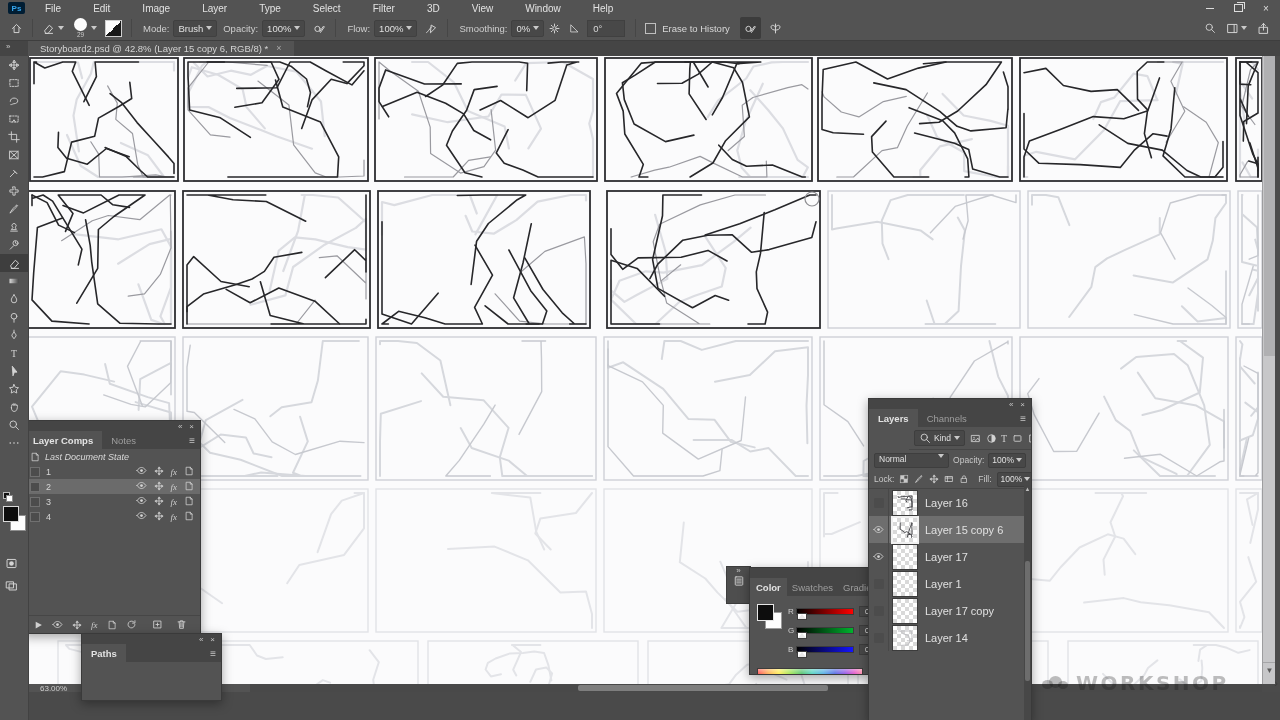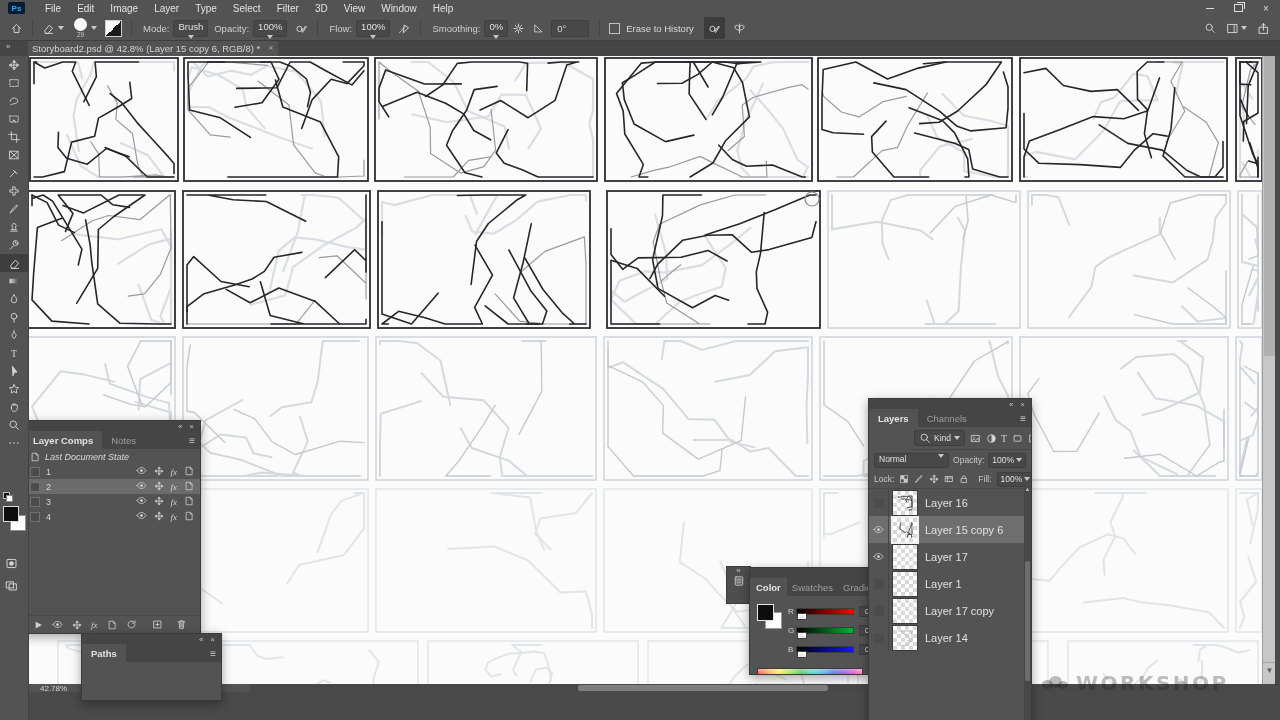--- a/index.html
+++ b/index.html
@@ -6,48 +6,48 @@
   body{width:1280px;height:720px;position:relative;overflow:hidden;
        font-family:"Liberation Sans","DejaVu Sans",sans-serif;color:#d6d6d6;
        -webkit-font-smoothing:antialiased;}
   .abs{position:absolute;}
   .svgic{display:inline-block;vertical-align:middle;}
   .svgic svg{display:block;}
   
   #menubar{left:0;top:0;width:1280px;height:16px;background:#535353;display:flex;align-items:center;z-index:20;}
   #ps-logo{width:17px;height:12px;margin-left:8px;background:#001d33;color:#35a7f0;font-size:8px;font-weight:bold;
            display:flex;align-items:center;justify-content:center;border-radius:2px;}
-  #menu-items{display:flex;margin-left:12px;gap:0;}
+  #menu-items{display:flex;margin-left:12px;gap:16px;}
   #menu-items span{font-size:10px;color:#e2e2e2;padding:0 8px;cursor:default;}
   #win-controls{margin-left:auto;display:flex;align-items:center;height:16px;}
   #win-controls .wc{width:28px;height:16px;display:flex;align-items:center;justify-content:center;color:#ddd;font-size:10px;}
   .wc .bar{width:8px;height:1px;background:#ddd;}
   .wc .restore{width:7px;height:6px;border:1px solid #ddd;position:relative;}
   .wc .restore:before{content:"";position:absolute;left:2px;top:-3px;width:7px;height:6px;border:1px solid #ddd;border-bottom:none;border-left:none;}
   
   #optionsbar{left:0;top:16px;width:1280px;height:24px;background:#535353;border-bottom:1px solid #3e3e3e;
               display:flex;align-items:center;z-index:20;font-size:9.5px;color:#d8d8d8;}
   .osep{width:1px;height:18px;background:#464646;margin:0 5px;}
   .obtn{display:flex;align-items:center;padding:0 4px;height:22px;}
   .odrop{display:flex;align-items:center;gap:3px;background:#484848;border:1px solid #404040;border-radius:2px;
-         height:15px;padding:0 4px;margin-left:4px;font-size:9.5px;color:#e0e0e0;flex-direction:column;}
+         height:15px;padding:0 4px;margin-left:4px;font-size:9.5px;color:#e0e0e0;}
   .caret{width:0;height:0;border-left:3px solid transparent;border-right:3px solid transparent;border-top:4px solid #c9c9c9;}
   .olabel{color:#cfcfcf;margin-left:6px;}
   #brush-preview{display:flex;flex-direction:column;align-items:center;margin-left:6px;line-height:1;}
   #brush-preview .circ{width:13px;height:13px;border-radius:50%;background:#fdfdfd;}
   #brush-preview .num{font-size:6.5px;color:#c9c9c9;margin-top:1px;}
   #preset-toggle{width:15px;height:15px;border:1px solid #cfcfcf;margin-left:8px;background:linear-gradient(135deg,#fdfdfd 50%,#191919 50%);}
   .checkbox{width:9px;height:9px;border:1px solid #bfbfbf;background:transparent;margin-right:4px;}
   .obtn.active{background:#3c3c3c;border-radius:2px;}
   #opt-right{margin-left:auto;display:flex;align-items:center;gap:10px;margin-right:10px;}
   #angle-box{display:flex;align-items:center;gap:3px;background:#484848;border:1px solid #404040;height:15px;padding:0 5px;margin-left:3px;min-width:26px;}
   
   #tabbar{left:0;top:40px;width:1280px;height:16px;background:#454545;z-index:19;display:flex;align-items:flex-end;}
   #tool-collapse{position:absolute;left:6px;top:2px;font-size:8px;color:#c9c9c9;letter-spacing:-1px;}
-  #doctab{margin-left:28px;height:16px;background:#535353;display:flex;align-items:center;padding:0 4px;gap:8px;}
+  #doctab{margin-left:28px;height:16px;background:#535353;display:flex;align-items:center;padding:0 12px;gap:8px;}
   #doctab .ttl{font-size:9.5px;color:#d4d4d4;white-space:nowrap;}
   #doctab .cl{font-size:9px;color:#aaa;}
   
   #toolbar{left:0;top:56px;width:28px;height:664px;background:#535353;border-right:1px solid #424242;z-index:18;}
   .tool{width:28px;height:18px;display:flex;align-items:center;justify-content:center;}
   .tool.active{background:#3e3e3e;}
   #fgbg{position:absolute;left:3px;top:450px;width:22px;height:24px;}
   #fg{position:absolute;left:0;top:0;width:14px;height:14px;background:#0d0d0d;border:1px solid #d9d9d9;z-index:2;}
   #bg{position:absolute;left:7px;top:9px;width:14px;height:14px;background:#fdfdfd;border:1px solid #8e8e8e;z-index:1;}
   #minifgbg{position:absolute;left:3px;top:436px;width:10px;height:9px;}
@@ -707,21 +707,21 @@
       <circle cx="784" cy="143" r="7" fill="none" stroke="#8e8e92" stroke-width="1.2"></circle>
     </svg>
 </div>
 
 <div id="vscroll" class="abs">
   <div id="vthumb"></div>
   <div id="varrow">▼</div>
 </div>
 <div id="rgutter" class="abs"></div>
 <div id="statusbar" class="abs">
-  <span class="z">42.78%</span>
+  <span class="z">63.00%</span>
   <span class="d">6(</span>
   <div id="hscroll">
     <div id="hthumb"></div>
   </div>
 </div>
 <div id="bottombar" class="abs"></div>
 <div id="green-sliver" class="abs"></div>
 
 <div id="layercomps" class="panel">
   <div class="phead">

